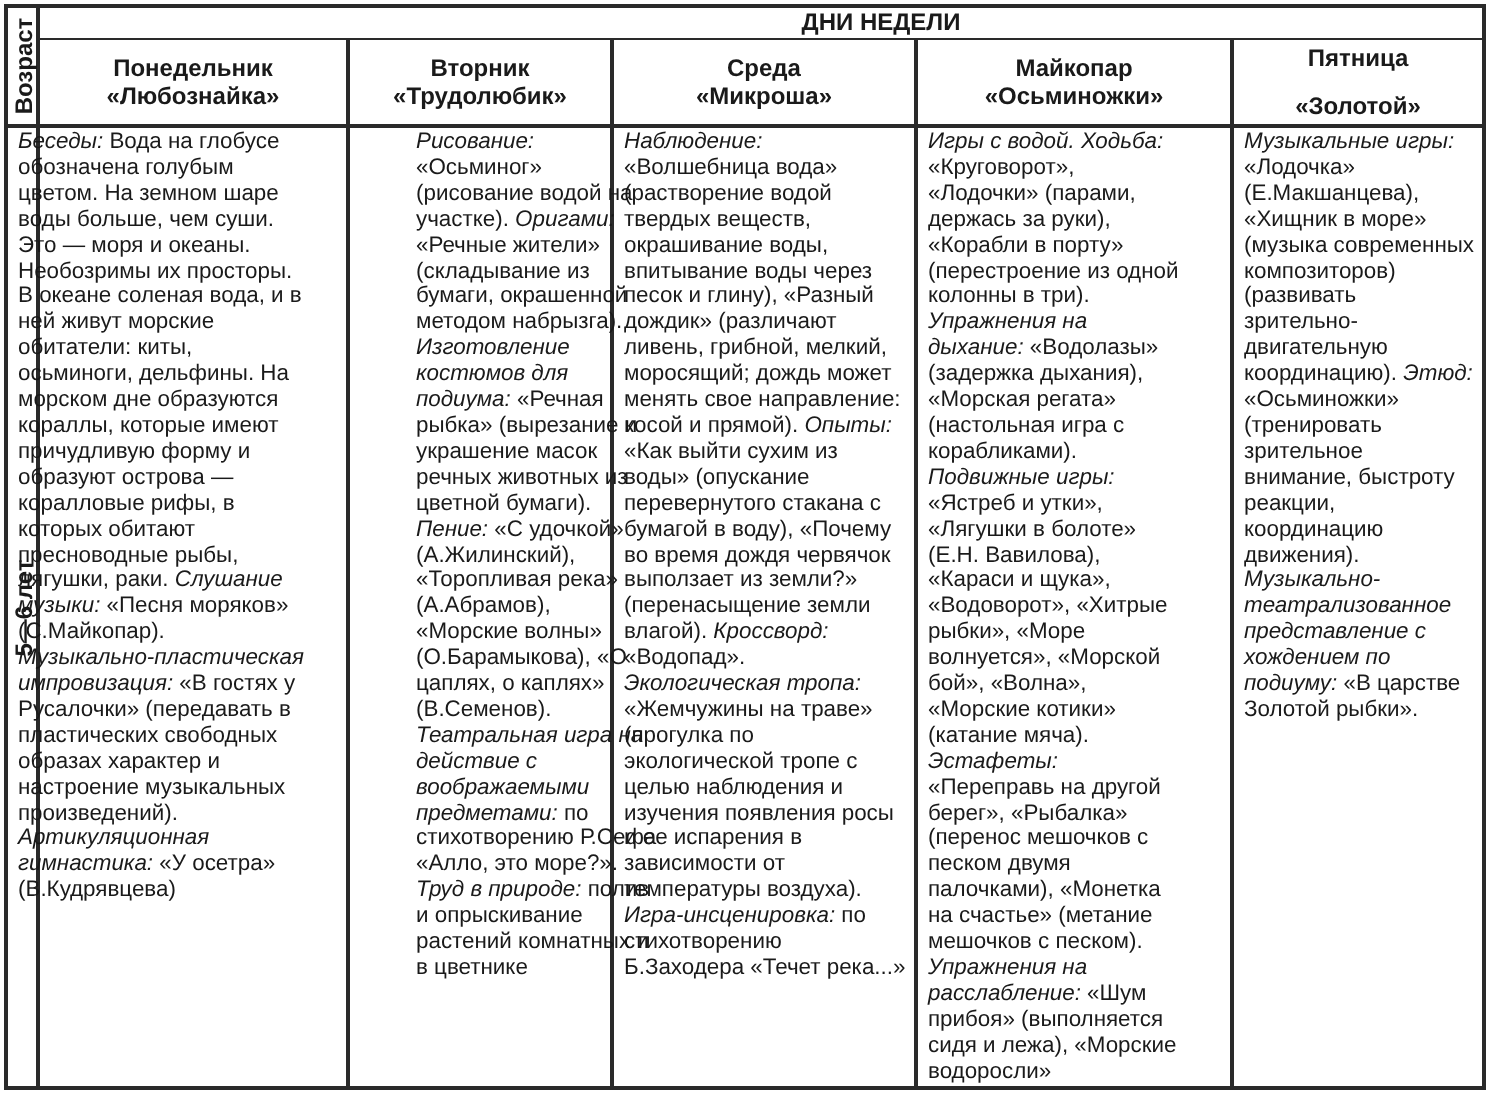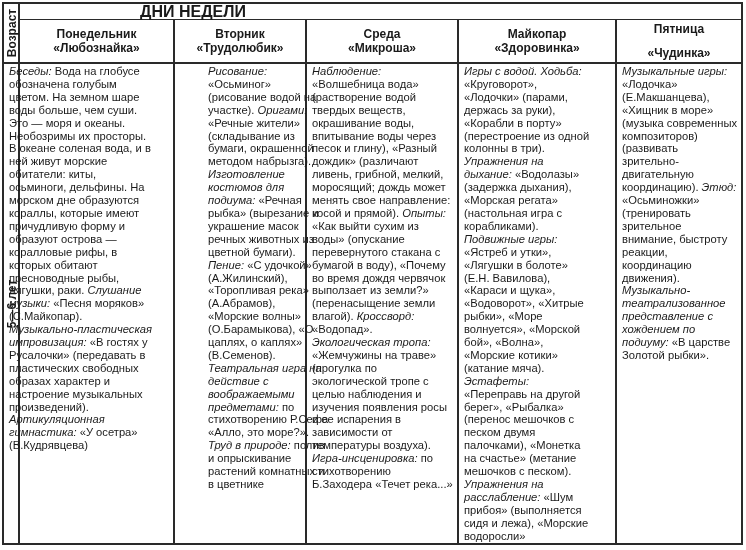--- a/index.html
+++ b/index.html
@@ -21,21 +21,21 @@
     border-bottom: 2px solid #2a2a2a; box-sizing: border-box;
   }
   .vtext {
     position: absolute; left: 50%; top: 50%;
     transform: translate(-50%, -50%) rotate(-90deg);
     white-space: nowrap; font-weight: bold; font-size: 12px;
   }
   .days-head {
     position: absolute; left: 16px; top: 0; right: 0; height: 16px;
     border-bottom: 1.5px solid #2a2a2a; box-sizing: border-box;
-    font-weight: bold; font-size: 16px; line-height: 15px;
+    font-weight: bold; font-size: 12px; text-align: center; line-height: 15px;
     padding-left: 120px;
   }
   .colhead {
     position: absolute; top: 16px; height: 44px;
     border-bottom: 2px solid #2a2a2a; box-sizing: border-box;
     display: flex; flex-direction: column; justify-content: center; align-items: center;
     font-weight: bold; font-size: 12px; line-height: 14px; text-align: center;
   }
   .cell {
     position: absolute; top: 60px; bottom: 0;
@@ -70,25 +70,25 @@
   <div class="colhead" style="left:171px;width:130px;">
     <span>Вторник</span>
     <span>«Трудолюбик»</span>
   </div>
   <div class="colhead" style="left:303px;width:150px;">
     <span>Среда</span>
     <span>«Микроша»</span>
   </div>
   <div class="colhead" style="left:455px;width:156px;">
     <span>Майкопар</span>
-    <span>«Здоровинка»</span>
+    <span>«Осьминожки»</span>
   </div>
   <div class="colhead" style="left:613px;width:124px;gap:10px;">
     <span>Пятница</span>
-    <span>«Чудинка»</span>
+    <span>«Золотой»</span>
   </div>
 
   <div class="vline" style="left:169px;"></div>
   <div class="vline" style="left:301px;"></div>
   <div class="vline" style="left:453px;"></div>
   <div class="vline" style="left:611px;"></div>
 
   <div class="cell" style="left:0;width:153px;">
       <p><i>Беседы:</i><span> Вода на глобусе обозначена голубым цветом. На земном шаре воды больше, чем суши. Это — моря и океаны. Необозримы их просторы. В океане соленая вода, и в ней живут морские обитатели: киты, осьминоги, дельфины. На морском дне образуются кораллы, которые имеют причудливую форму и образуют острова — коралловые рифы, в которых обитают пресноводные рыбы, лягушки, раки.</span><i> Слушание музыки:</i><span> «Песня моряков» (С.Майкопар).</span><i> Музыкально-пластическая импровизация:</i><span> «В гостях у Русалочки» (передавать в пластических свободных образах характер и настроение музыкальных произведений).</span><i> Артикуляционная гимнастика:</i><span> «У осетра» (В.Кудрявцева)</span></p>
     </div>

